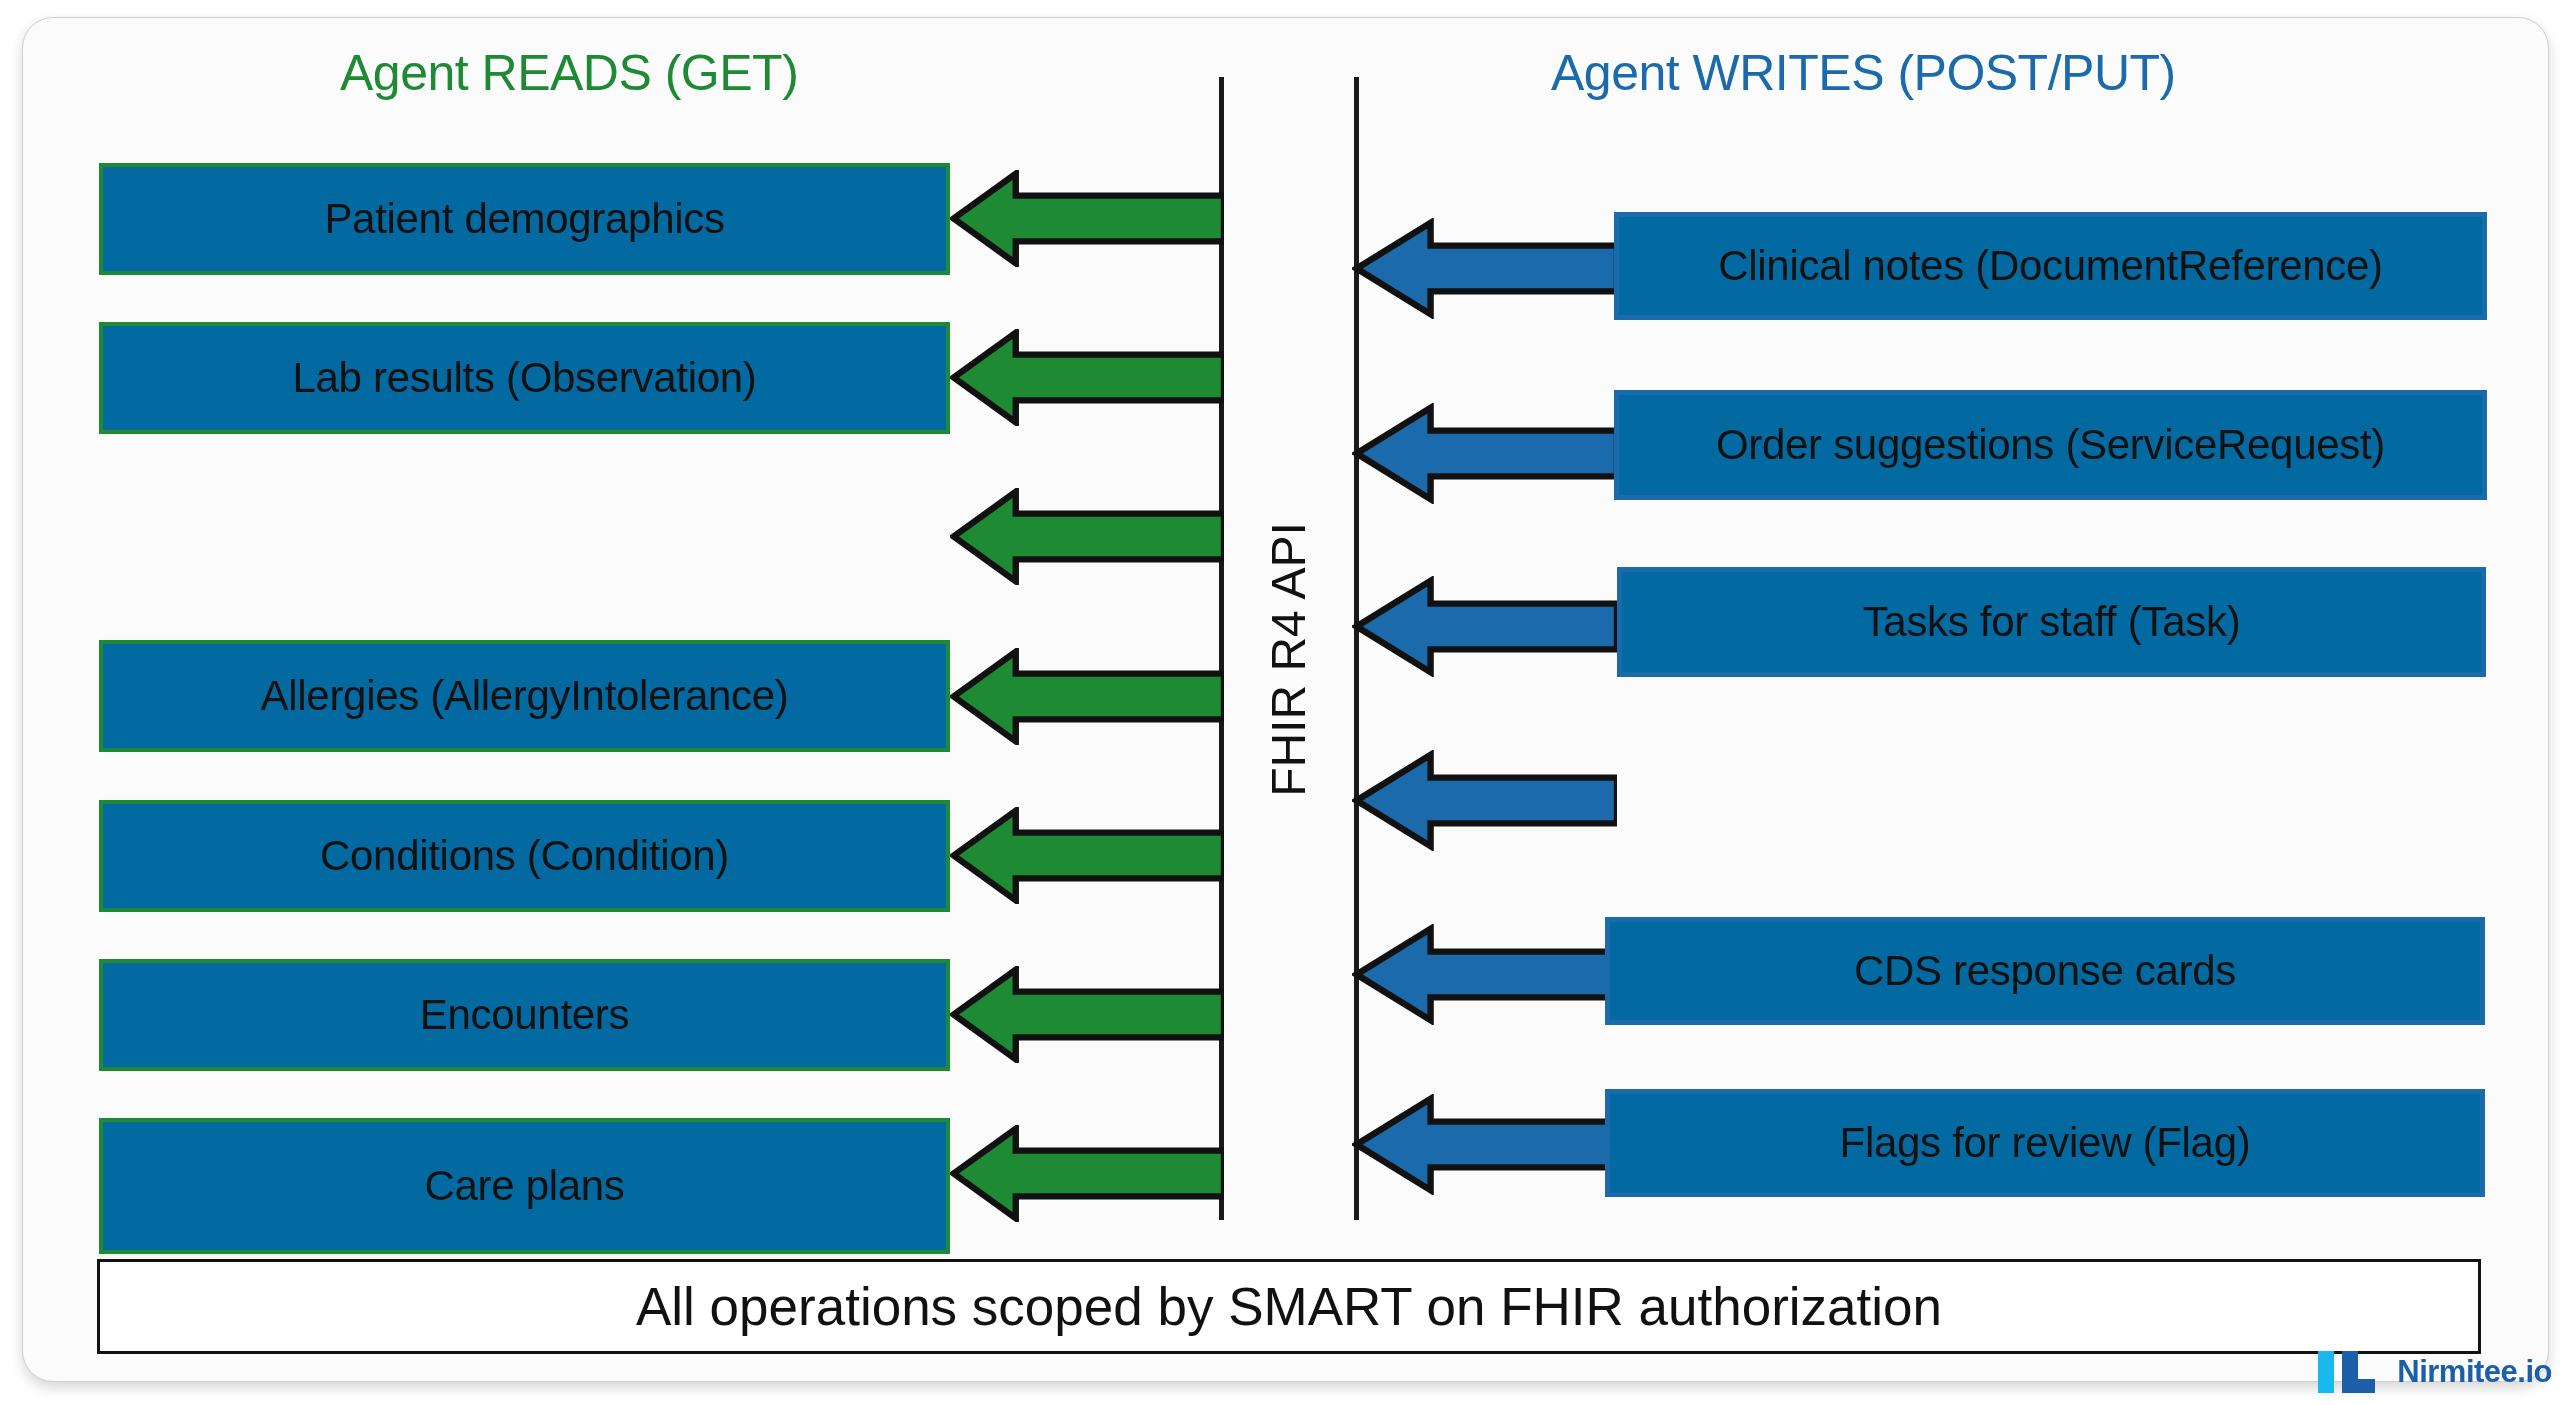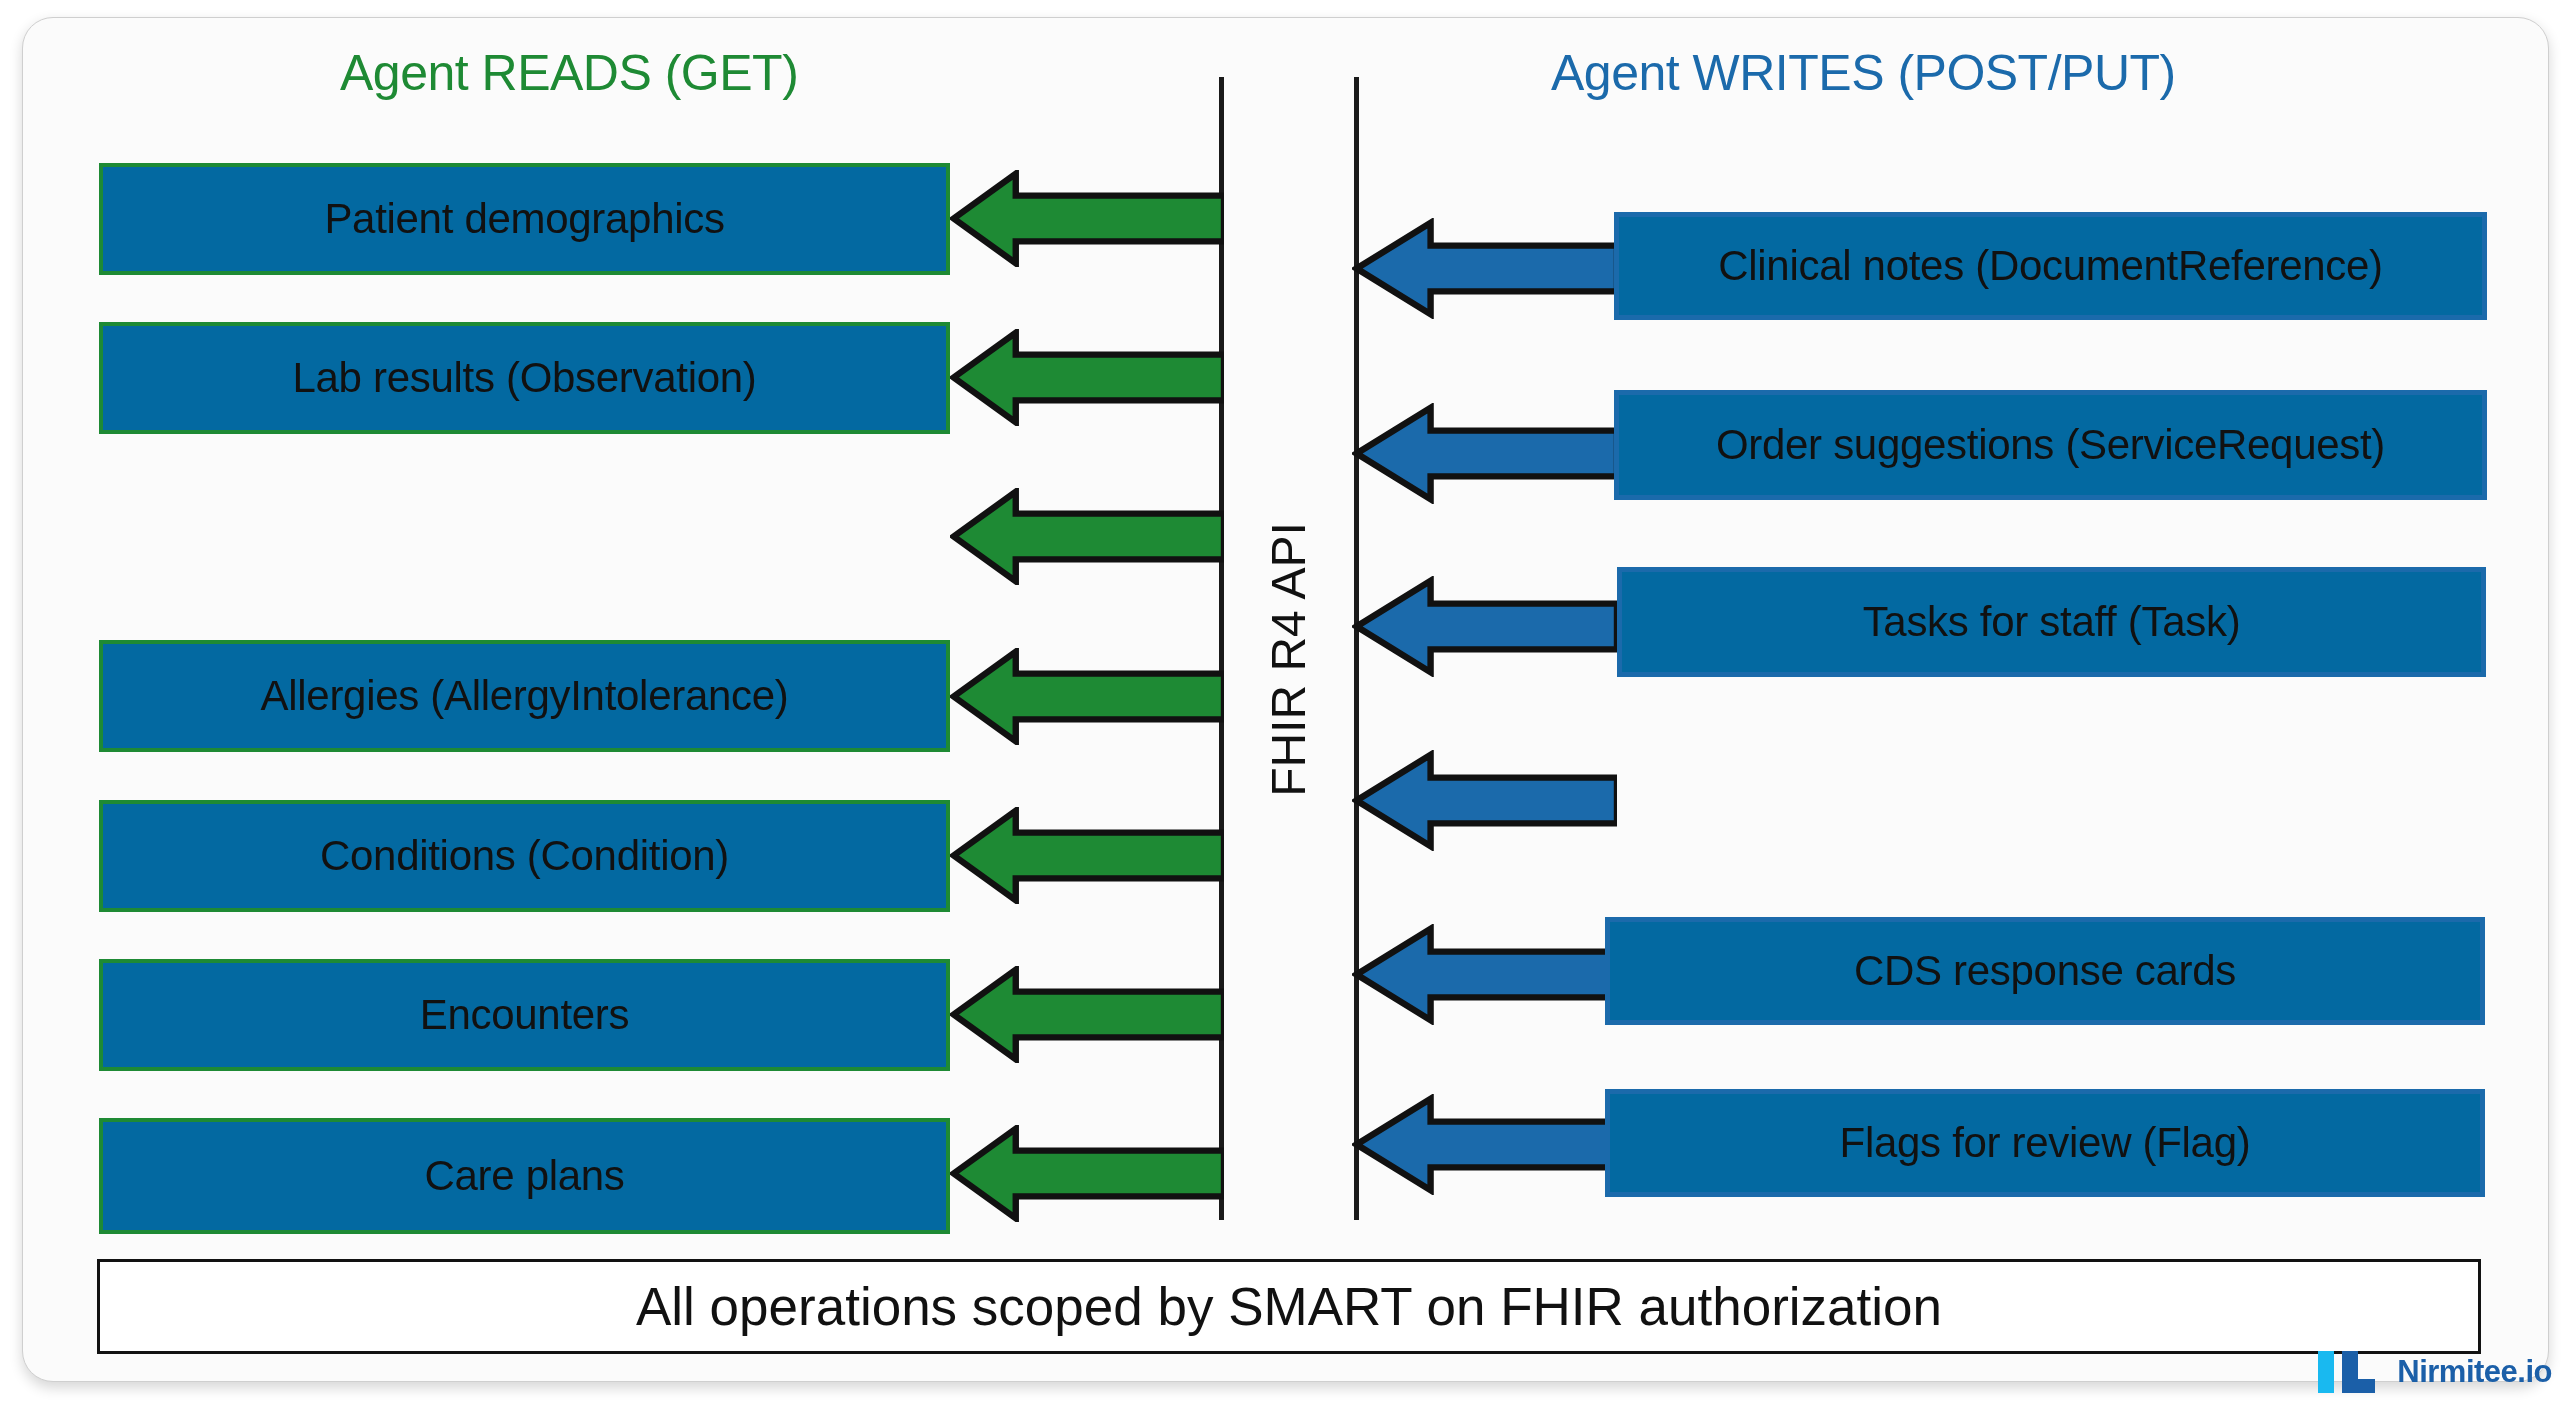--- a/index.html
+++ b/index.html
@@ -148,21 +148,21 @@
   </div>
   <div class="rbox read" style="left:99px; top:640px; width:851px; height:112px;">
     <span>Allergies (AllergyIntolerance)</span>
   </div>
   <div class="rbox read" style="left:99px; top:800px; width:851px; height:112px;">
     <span>Conditions (Condition)</span>
   </div>
   <div class="rbox read" style="left:99px; top:959px; width:851px; height:112px;">
     <span>Encounters</span>
   </div>
-  <div class="rbox read" style="left:99px; top:1118px; width:851px; height:116px;">
+  <div class="rbox read" style="left:99px; top:1118px; width:851px; height:136px;">
     <span>Care plans</span>
   </div>
 
   <div class="arrow" style="left:950px; top:170px;">
     <svg width="274" height="97" viewBox="0 0 300 106">
       <path d="M300,28 L72,28 L72,4 L4,53 L72,102 L72,78 L300,78 Z" fill="#1e8a34" stroke="#111111" stroke-width="7" stroke-linejoin="miter"></path>
     </svg>
   </div>
   <div class="arrow" style="left:950px; top:329px;">
     <svg width="274" height="97" viewBox="0 0 300 106">

